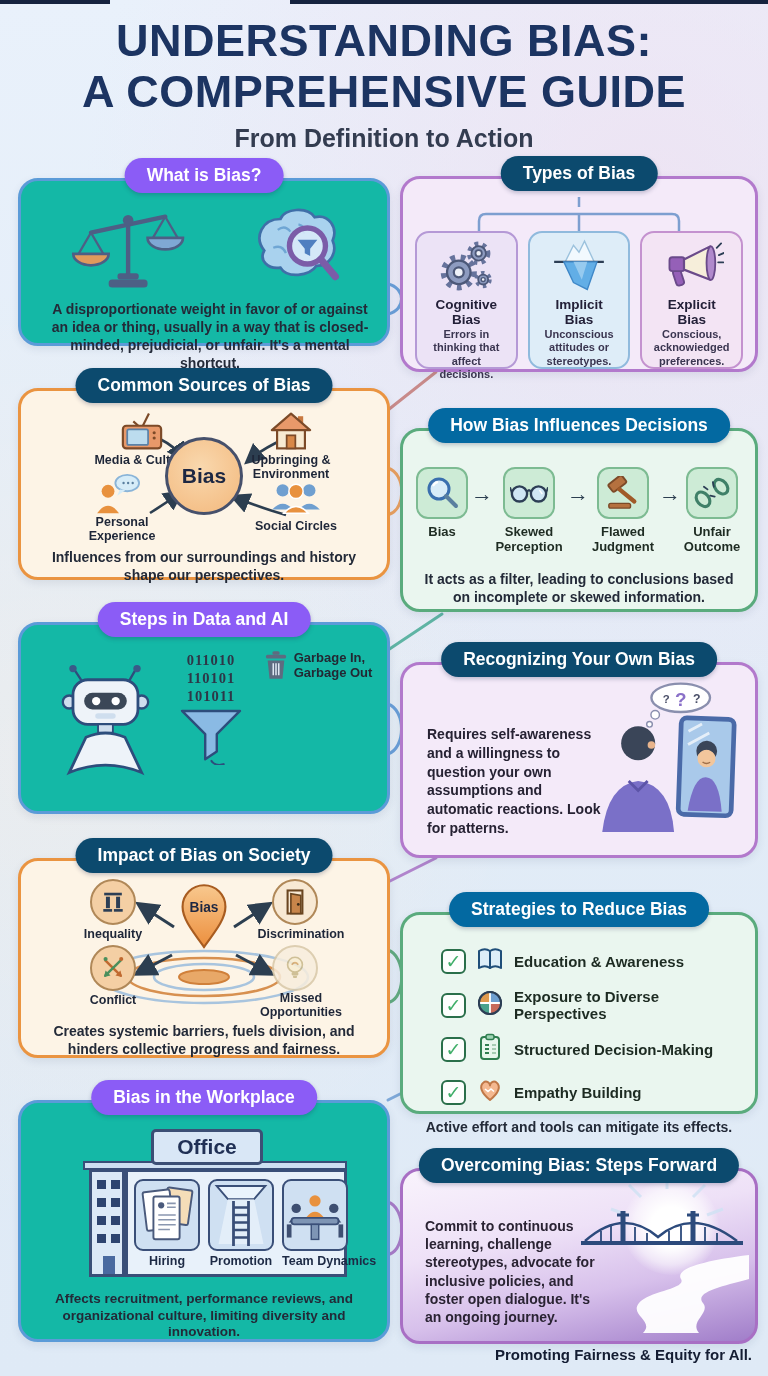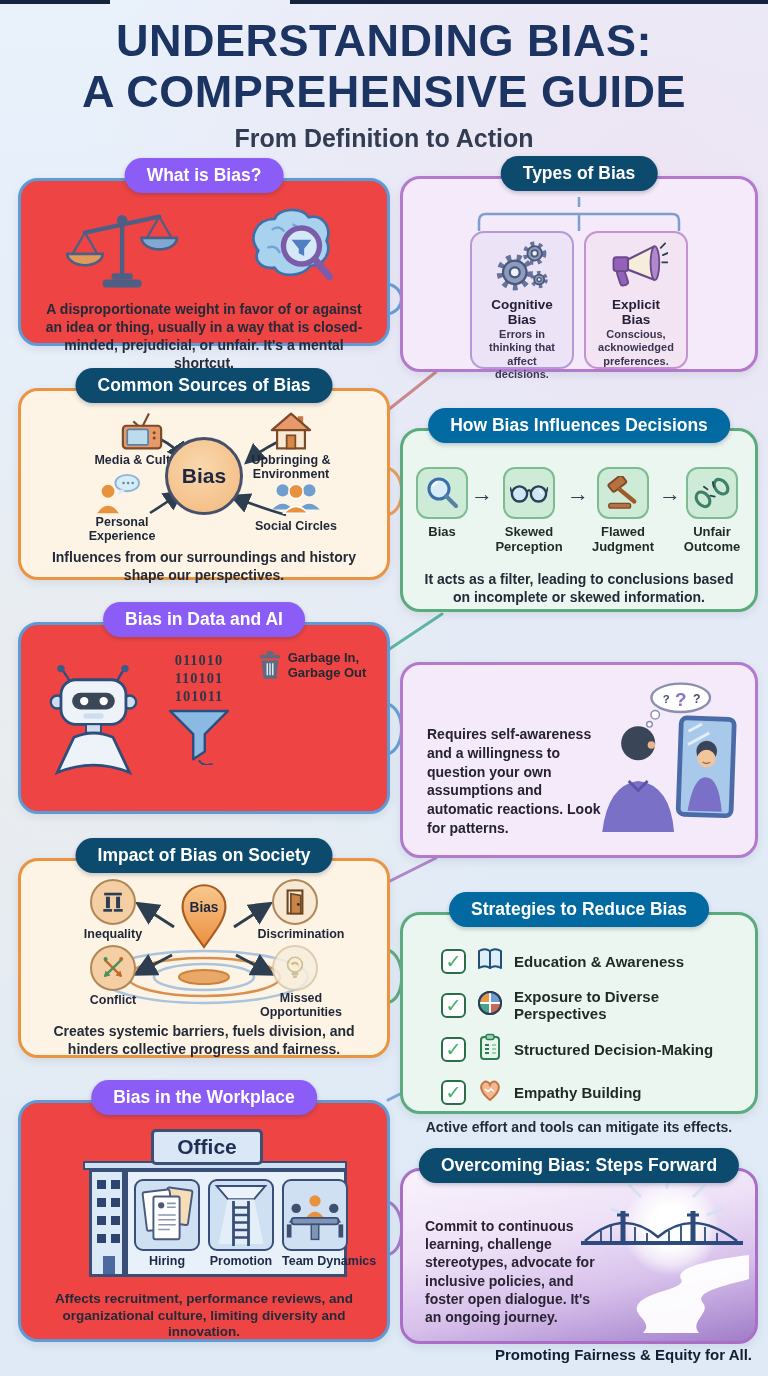--- a/index.html
+++ b/index.html
@@ -24,21 +24,21 @@
   .subtitle { margin-top:6px; font-size:25px; font-weight:600; color:#333c50; }
 
   
   .connectors { position:absolute; left:0; top:0; z-index:0; pointer-events:none; }
 
   
   .card { position:absolute; border:3px solid; border-radius:20px; z-index:1;
           box-shadow:0 3px 8px rgba(40,60,100,.10); }
   .col-l { left:18px; width:372px; }
   .col-r { left:400px; width:358px; }
-  .card-blue   { background:#ef4444; border-color:#5b9bd8; }
+  .card-blue   { background:#14b8a6; border-color:#5b9bd8;padding-left:12px; }
   .card-orange { background:#fdf4e6; border-color:#ea9441; }
   .card-purple { background:#f4eaf9; border-color:#b279cc; }
   .card-green  { background:#eaf6ef; border-color:#5aab7d; }
   .pill { position:absolute; left:50%; transform:translateX(-50%); z-index:3;
           color:#fff; font-weight:800; font-size:17.5px; padding:7px 22px;
           border-radius:22px; white-space:nowrap; box-shadow:0 2px 4px rgba(30,40,80,.25); }
   .pill-blue   { background:#8b5cf6; }
   .pill-orange { background:#0c4a6e; }
   .pill-purple { background:#0c4a6e; }
   .pill-green  { background:#0369a1; }
@@ -206,20 +206,32 @@
             <g>
                 <circle cx="53" cy="46" r="7" fill="none" stroke="#66739c" stroke-width="5" stroke-dasharray="3.5 4"></circle>
             <circle cx="53" cy="46" r="5.5" fill="#8d9bc0" stroke="#4c5878" stroke-width="2"></circle>
             <circle cx="53" cy="46" r="2.2" fill="#eef1f8" stroke="#4c5878" stroke-width="1.5"></circle>
               </g>
           </svg>
         </div>
         <div class="type-name">Cognitive Bias</div>
         <div class="type-desc">Errors in thinking that affect decisions.</div>
       </div>
+      <div class="type-card tc-1">
+        <div class="type-icon">
+          <svg width="58" height="56" viewBox="0 0 84 80">
+            <path d="M22,34 L34,10 L42,20 L50,4 L64,34 Z" fill="#f2f9fe" stroke="#9cc2dd" stroke-width="2"></path>
+            <line x1="6" y1="34" x2="78" y2="34" stroke="#2c3e55" stroke-width="3"></line>
+            <path d="M20,34 L68,34 L54,74 L34,64 Z" fill="#62aee6" stroke="#3f88c8" stroke-width="2"></path>
+            <path d="M34,34 L54,34 L46,60 Z" fill="#9ccdf0" opacity=".9"></path>
+          </svg>
+        </div>
+        <div class="type-name">Implicit Bias</div>
+        <div class="type-desc">Unconscious attitudes or stereotypes.</div>
+      </div>
       <div class="type-card tc-2">
         <div class="type-icon">
           <svg width="64" height="54" viewBox="0 0 88 70">
             <rect x="20" y="40" width="11" height="22" rx="4" transform="rotate(-18 25 51)" fill="#9560b8" stroke="#6a4a8a" stroke-width="2.5"></rect>
             <rect x="13" y="23" width="21" height="19" rx="4" fill="#9560b8" stroke="#6a4a8a" stroke-width="2.5"></rect>
             <polygon points="33,26 69,8 69,54 33,40" fill="#f6eeda" stroke="#6a4a8a" stroke-width="3" stroke-linejoin="round"></polygon>
             <ellipse cx="70" cy="31" rx="6" ry="23" fill="#b089cc" stroke="#6a4a8a" stroke-width="2.5"></ellipse>
             <path d="M78,10 L84,4 M81,20 L88,17 M80,30 L87,30" stroke="#2c3e55" stroke-width="2.5" stroke-linecap="round"></path>
           </svg>
         </div>
@@ -339,21 +351,21 @@
             <ellipse cx="30" cy="10" rx="6.5" ry="9" transform="rotate(-40 30 10)" fill="none" stroke="#3f8068" stroke-width="3.5"></ellipse>
             <path d="M15,13 l-4,-3 M22,10 l-1,-5 M18,20 l5,1" stroke="#2c3e55" stroke-width="2" stroke-linecap="round"></path>
           </svg>
         </div>
         <div class="flow-label">Unfair Outcome</div>
       </div>
     </div>
     <div class="caption" style="margin:16px 20px 0; font-size:14px; line-height:1.28;">It acts as a filter, leading to conclusions based on incomplete or skewed information.</div>
   </div>
 
-  <div class="pill pill-blue" style="top:602px; left:204px;">Bias in Data and AI</div>
+  <div class="pill pill-blue" style="top:602px; left:204px;">Steps in Data and AI</div>
   <div class="card col-l card-blue" style="top:622px; height:192px;">
     <div class="s3-row">
       <span>
         <svg width="116" height="128" viewBox="0 0 125 132">
           <path d="M30,18 L38,30 M95,18 L88,30" stroke="#2d4d7c" stroke-width="2.5"></path>
           <circle cx="28" cy="16" r="4" fill="#3a5a88"></circle>
             <circle cx="97" cy="16" r="4" fill="#3a5a88"></circle>
           <circle cx="24" cy="52" r="7" fill="#cfdeee" stroke="#2d4d7c" stroke-width="2.5"></circle>
           <circle cx="102" cy="52" r="7" fill="#cfdeee" stroke="#2d4d7c" stroke-width="2.5"></circle>
           <rect x="28" y="28" width="70" height="48" rx="16" fill="#eef3f9" stroke="#2d4d7c" stroke-width="3"></rect>
@@ -388,20 +400,21 @@
               <path d="M10,13 V26 M13,13 V26 M16,13 V26" stroke="#eaf3fc" stroke-width="1.5"></path>
             </svg>
           </span>
           <span class="garbage-label">Garbage In,
 Garbage Out</span>
         </div>
       </div>
     </div>
   </div>
 
+  <div class="pill pill-purple" style="top:642px; left:579px;">Recognizing Your Own Bias</div>
   <div class="card col-r card-purple" style="top:662px; height:196px;">
     <div class="r3-body">Requires self-awareness and a willingness to question your own assumptions and automatic reactions. Look for patterns.</div>
     <span class="abs" style="right:10px; top:14px;">
       <svg width="156" height="170" viewBox="0 0 165 172">
         <g transform="rotate(2 124 88)">
           <rect x="96" y="38" width="56" height="102" rx="6" fill="#a9c9ea" stroke="#4a6aa8" stroke-width="5"></rect>
           <path d="M104,52 l14,-8 M104,66 l22,-13" stroke="#ffffff" stroke-width="3" opacity=".7"></path>
           <path d="M116,80 a11,11 0 1 1 16,0 q-2,-8 -8,-8 q-6,0 -8,8" fill="#3a4558"></path>
           <circle cx="124" cy="80" r="9.5" fill="#f2c69c"></circle>
           <path d="M115,76 q9,-10 18,0 l0,-5 q-9,-8 -18,0 Z" fill="#3a4558"></path>

